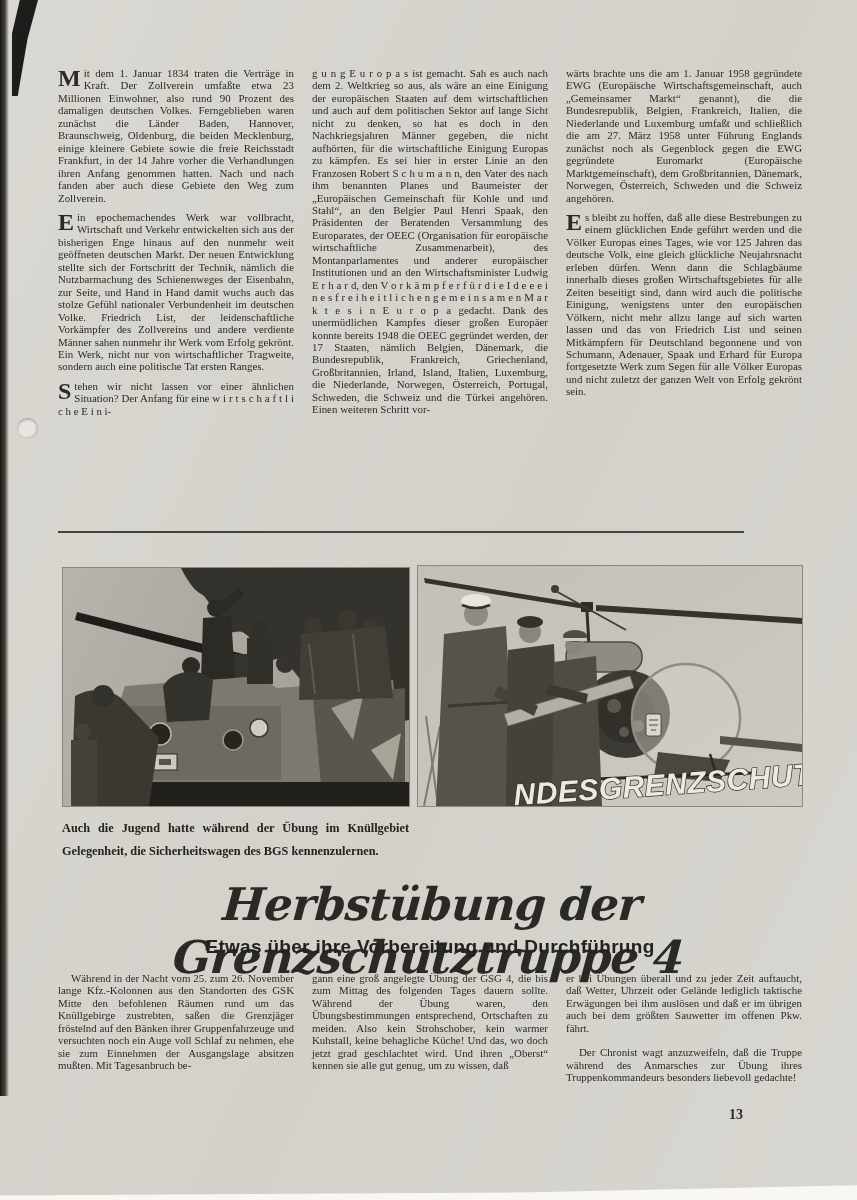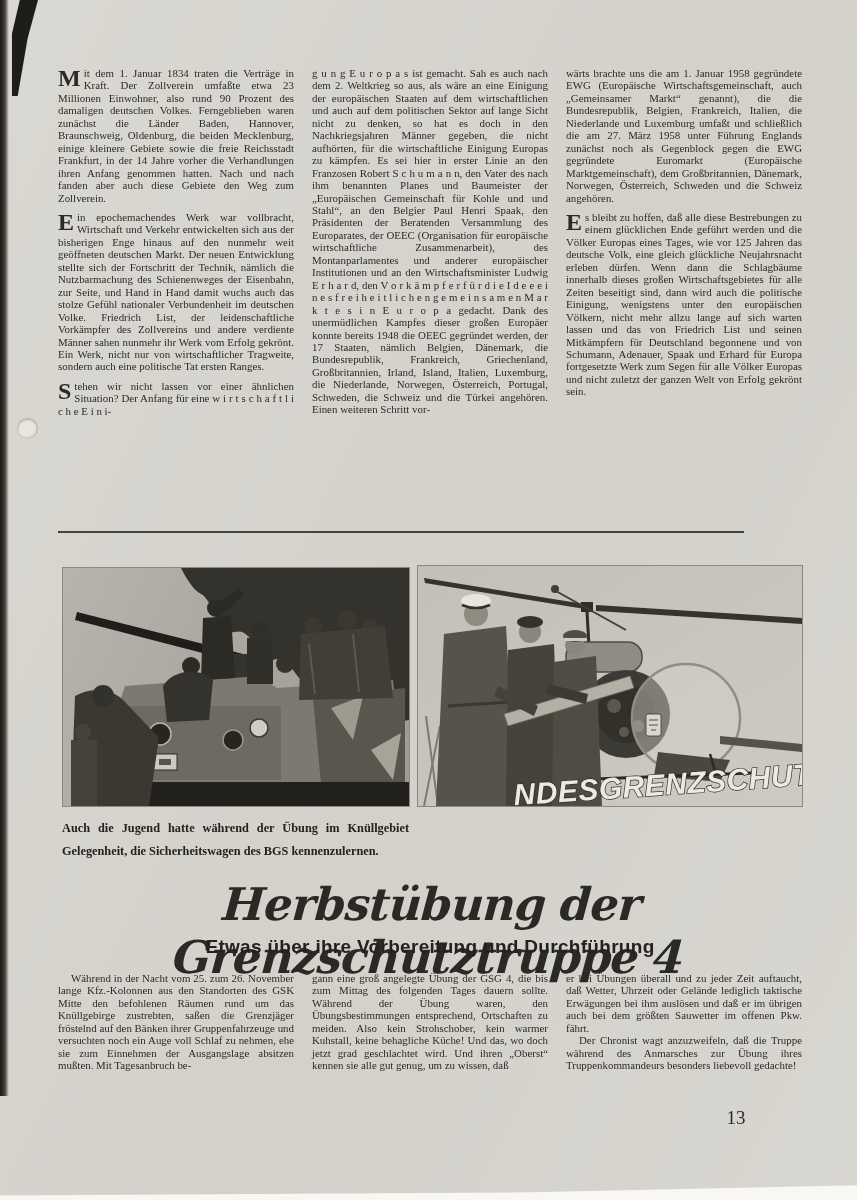--- a/index.html
+++ b/index.html
@@ -41,21 +41,21 @@
   .caption-right{left:417px;top:817px;width:385px;}
   
   .headline{position:absolute;left:58px;top:878px;width:744px;margin:0;text-align:center;
     font-family:"DejaVu Serif", serif;font-style:italic;font-weight:700;font-size:45px;
     letter-spacing:-1px;color:#2a2925;transform:skewX(-4deg);}
   .subtitle{position:absolute;left:58px;top:936px;width:744px;margin:0;text-align:center;
     font-family:"Liberation Sans", sans-serif;font-weight:700;font-size:19px;
     letter-spacing:.3px;color:#23221f;}
   
   .page-number{position:absolute;left:716px;top:1107px;width:40px;text-align:center;
-    font-size:19px;color:#2c2a26;}
+    font-size:14px;color:#2c2a26;font-weight:bold;}
 </style>
 </head>
 <body>
 
 <div class="page">
 
   <div class="cols cols-top">
     <div class="col">
       <p class="para"><span class="dropcap">M</span><span>it dem 1. Januar 1834 traten die Verträge in Kraft. Der Zollverein umfaßte etwa 23 Millionen Einwohner, also rund 90 Prozent des damaligen deutschen Volkes. Ferngeblieben waren zunächst die Länder Baden, Hannover, Braunschweig, Oldenburg, die beiden Mecklenburg, einige kleinere Gebiete sowie die freie Reichsstadt Frankfurt, in der 14 Jahre vorher die Verhandlungen ihren Anfang genommen hatten. Nach und nach fanden aber auch diese Gebiete den Weg zum Zollverein.</span></p>
       <p class="para"><span class="dropcap">E</span><span>in epochemachendes Werk war vollbracht, Wirtschaft und Verkehr entwickelten sich aus der bisherigen Enge hinaus auf den nunmehr weit geöffneten deutschen Markt. Der neuen Entwicklung stellte sich der Fortschritt der Technik, nämlich die Nutzbarmachung des Schienenweges der Eisenbahn, zur Seite, und Hand in Hand damit wuchs auch das stolze Gefühl nationaler Verbundenheit im deutschen Volke. Friedrich List, der leidenschaftliche Vorkämpfer des Zollvereins und andere verdiente Männer sahen nunmehr ihr Werk vom Erfolg gekrönt. Ein Werk, nicht nur von wirtschaftlicher Tragweite, sondern auch eine politische Tat ersten Ranges.</span></p>
@@ -175,21 +175,21 @@
 
   <div class="cols cols-bottom">
     <div class="col">
       <p class="para indent"><span>Während in der Nacht vom 25. zum 26. November lange Kfz.-Kolonnen aus den Standorten des GSK Mitte den befohlenen Räumen rund um das Knüllgebirge zustrebten, saßen die Grenzjäger fröstelnd auf den Bänken ihrer Gruppenfahrzeuge und versuchten noch ein Auge voll Schlaf zu nehmen, ehe sie zum Einnehmen der Ausgangslage absitzen mußten. Mit Tagesanbruch be-</span></p>
     </div>
     <div class="col">
       <p class="para"><span>gann eine groß angelegte Übung der GSG 4, die bis zum Mittag des folgenden Tages dauern sollte. Während der Übung waren, den Übungsbestimmungen entsprechend, Ortschaften zu meiden. Also kein Strohschober, kein warmer Kuhstall, keine behagliche Küche! Und das, wo doch jetzt grad geschlachtet wird. Und ihren „Oberst“ kennen sie alle gut genug, um zu wissen, daß</span></p>
     </div>
     <div class="col">
       <p class="para"><span>er bei Übungen überall und zu jeder Zeit auftaucht, daß Wetter, Uhrzeit oder Gelände lediglich taktische Erwägungen bei ihm auslösen und daß er im übrigen auch bei dem größten Sauwetter im offenen Pkw. fährt.</span></p>
-      <p class="para indent" style="margin-top:0;"><span>Der Chronist wagt anzuzweifeln, daß die Truppe während des Anmarsches zur Übung ihres Truppenkommandeurs besonders liebevoll gedachte!</span></p>
+      <p class="para indent" style="margin-top:12px;"><span>Der Chronist wagt anzuzweifeln, daß die Truppe während des Anmarsches zur Übung ihres Truppenkommandeurs besonders liebevoll gedachte!</span></p>
     </div>
   </div>
 
   <div class="page-number">13</div>
 
   <div class="scan-left"></div>
   <div class="scan-corner"></div>
   <div class="punch-hole"></div>
   <div class="scan-bottom"></div>
 

